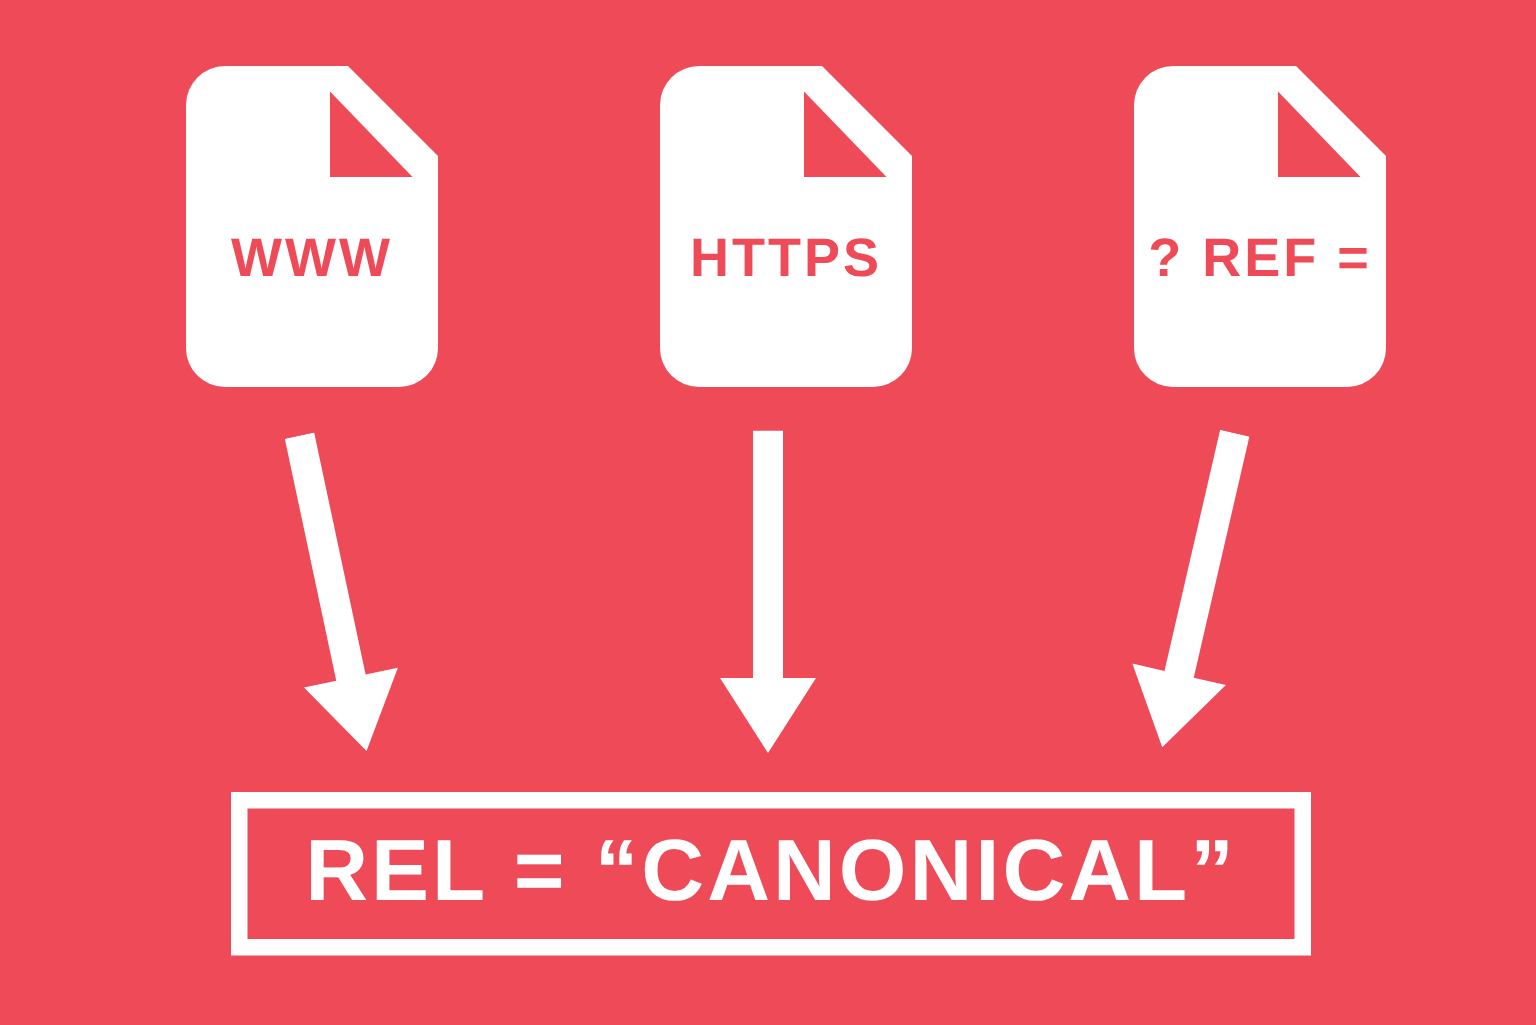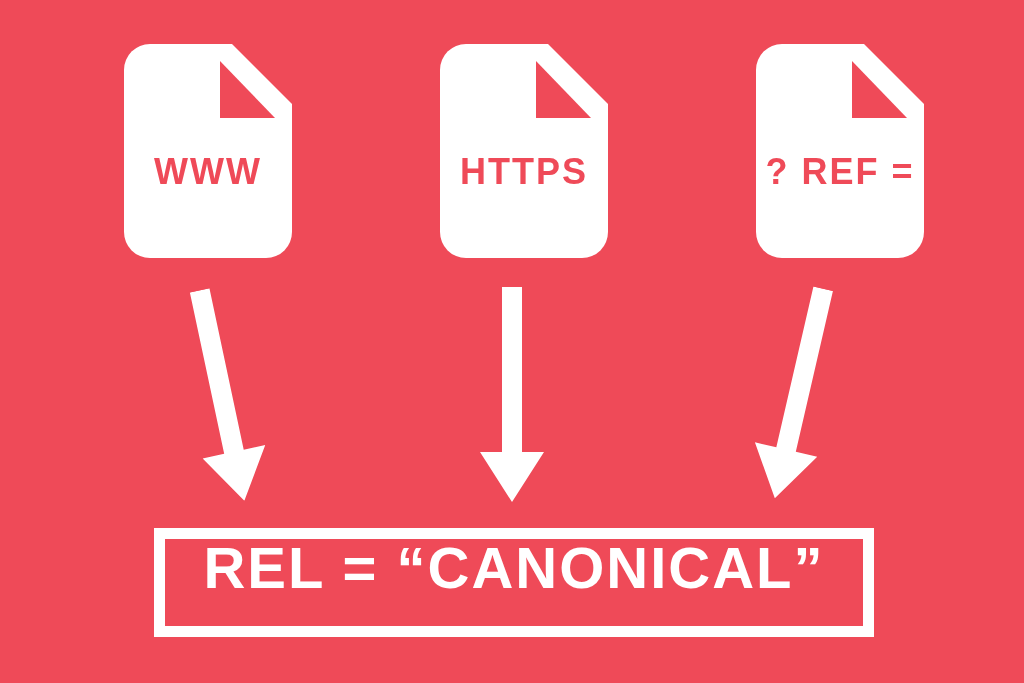--- a/index.html
+++ b/index.html
@@ -60,20 +60,21 @@
 
   .result-box {
     position: absolute;
     left: 154px;
     top: 528px;
     width: 720px;
     height: 109px;
     box-sizing: border-box;
     border: 11px solid var(--fg, #FFFFFF);
     display: flex;
+    align-items: center;
     justify-content: center;
   }
   .result-label {
     color: var(--fg, #FFFFFF);
     font-weight: bold;
     font-size: 58px;
     letter-spacing: 2px;
     white-space: nowrap;
     line-height: 1;
     padding-bottom: 4px;

